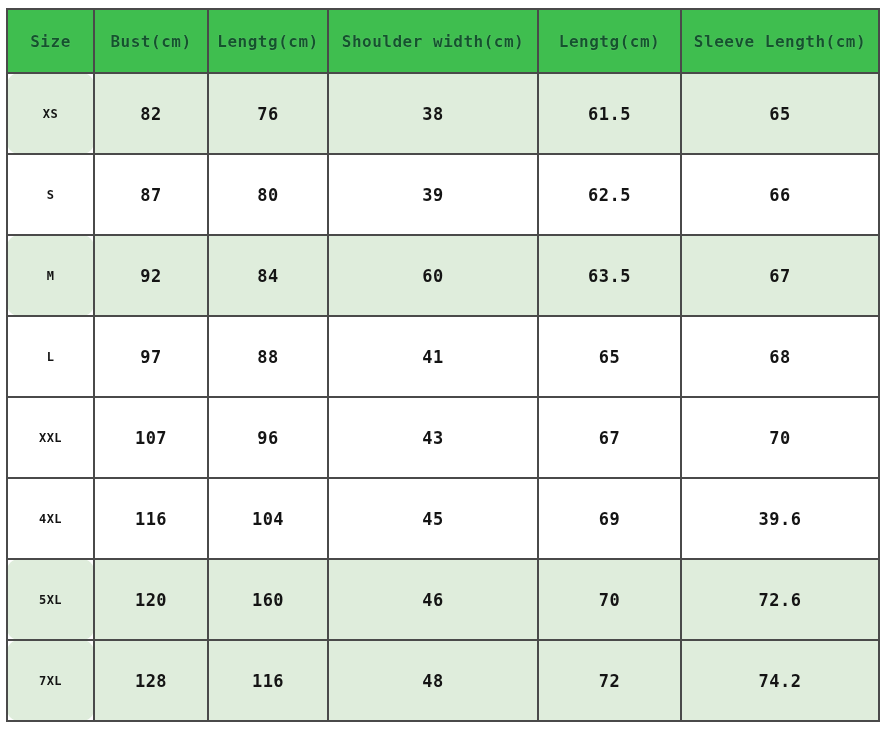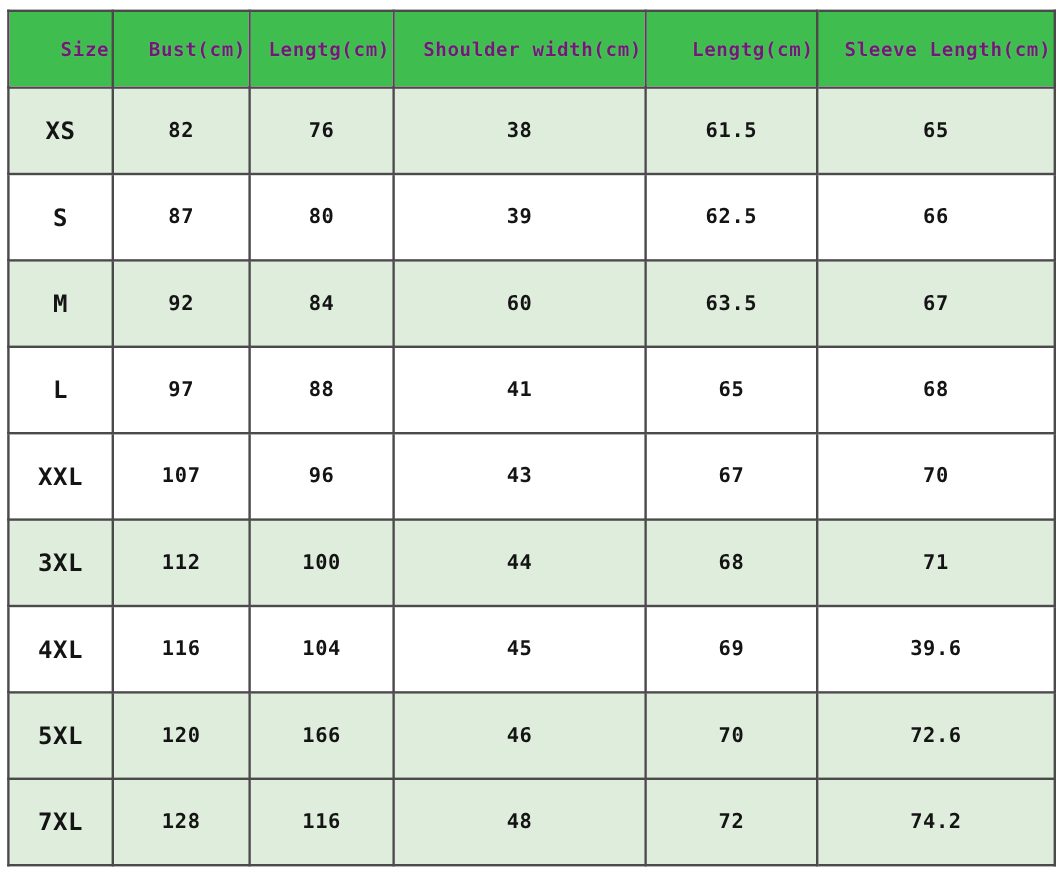--- a/index.html
+++ b/index.html
@@ -36,25 +36,24 @@
     text-align: center;
     vertical-align: middle;
     padding: 0 2px;
     font-weight: bold;
     letter-spacing: 0.5px;
     overflow: hidden;
     white-space: nowrap;
   }
   .size-table thead th {
     background: #3fbe4f;
-    color: #701a75;
+    color: #14532d;
     height: 62px;
     font-size: 16px;
     text-shadow: 0 0 1px rgba(255,255,255,0.35);
-    text-align: right;
   }
   .size-table tbody td {
     height: 60px;
     color: #141414;
     font-size: 17px;
     background: #ffffff;
   }
   .size-table tbody tr.shaded td {
     background: #dfeddc;
   }
@@ -64,21 +63,22 @@
   col.c-waist    { width: 120px; }
   col.c-shoulder { width: 210px; }
   col.c-length   { width: 143px; }
   col.c-sleeve   { width: 198px; }
 
   .size-table thead th.h-shoulder,
   .size-table thead th.h-sleeve {
     font-size: 16px;
   }
   .size-table tbody td.col-size {
-    font-size: 20px;
+    font-size: 12px;
+    border-radius: 12px;
   }
 </style>
 </head>
 <body>
 
 <div class="sheet">
   <table class="size-table">
     <colgroup>
       <col class="c-size">
       <col class="c-bust">
@@ -131,40 +131,32 @@
         <td>68</td>
       </tr>
       <tr>
         <td class="col-size">XXL</td>
         <td>107</td>
         <td>96</td>
         <td>43</td>
         <td>67</td>
         <td>70</td>
       </tr>
-      <tr class="shaded">
-        <td class="col-size">3XL</td>
-        <td>112</td>
-        <td>100</td>
-        <td>44</td>
-        <td>68</td>
-        <td>71</td>
-      </tr>
       <tr>
         <td class="col-size">4XL</td>
         <td>116</td>
         <td>104</td>
         <td>45</td>
         <td>69</td>
         <td>39.6</td>
       </tr>
       <tr class="shaded">
         <td class="col-size">5XL</td>
         <td>120</td>
-        <td>166</td>
+        <td>160</td>
         <td>46</td>
         <td>70</td>
         <td>72.6</td>
       </tr>
       <tr class="shaded">
         <td class="col-size">7XL</td>
         <td>128</td>
         <td>116</td>
         <td>48</td>
         <td>72</td>

